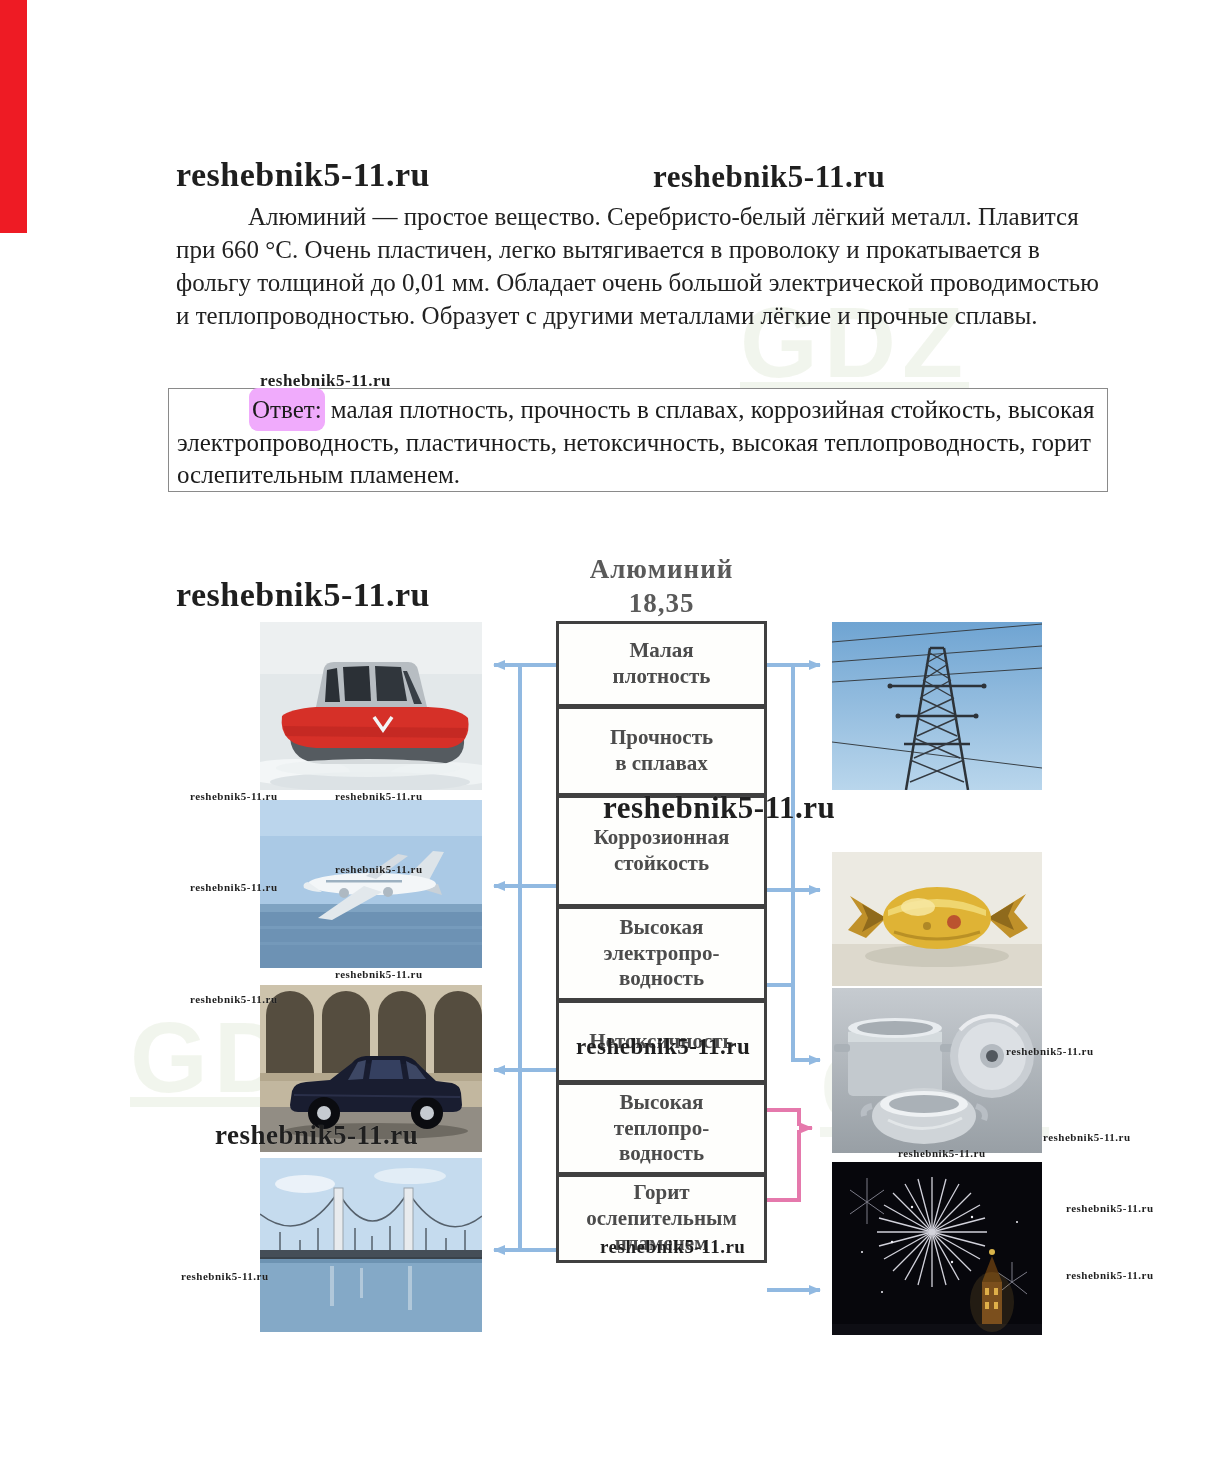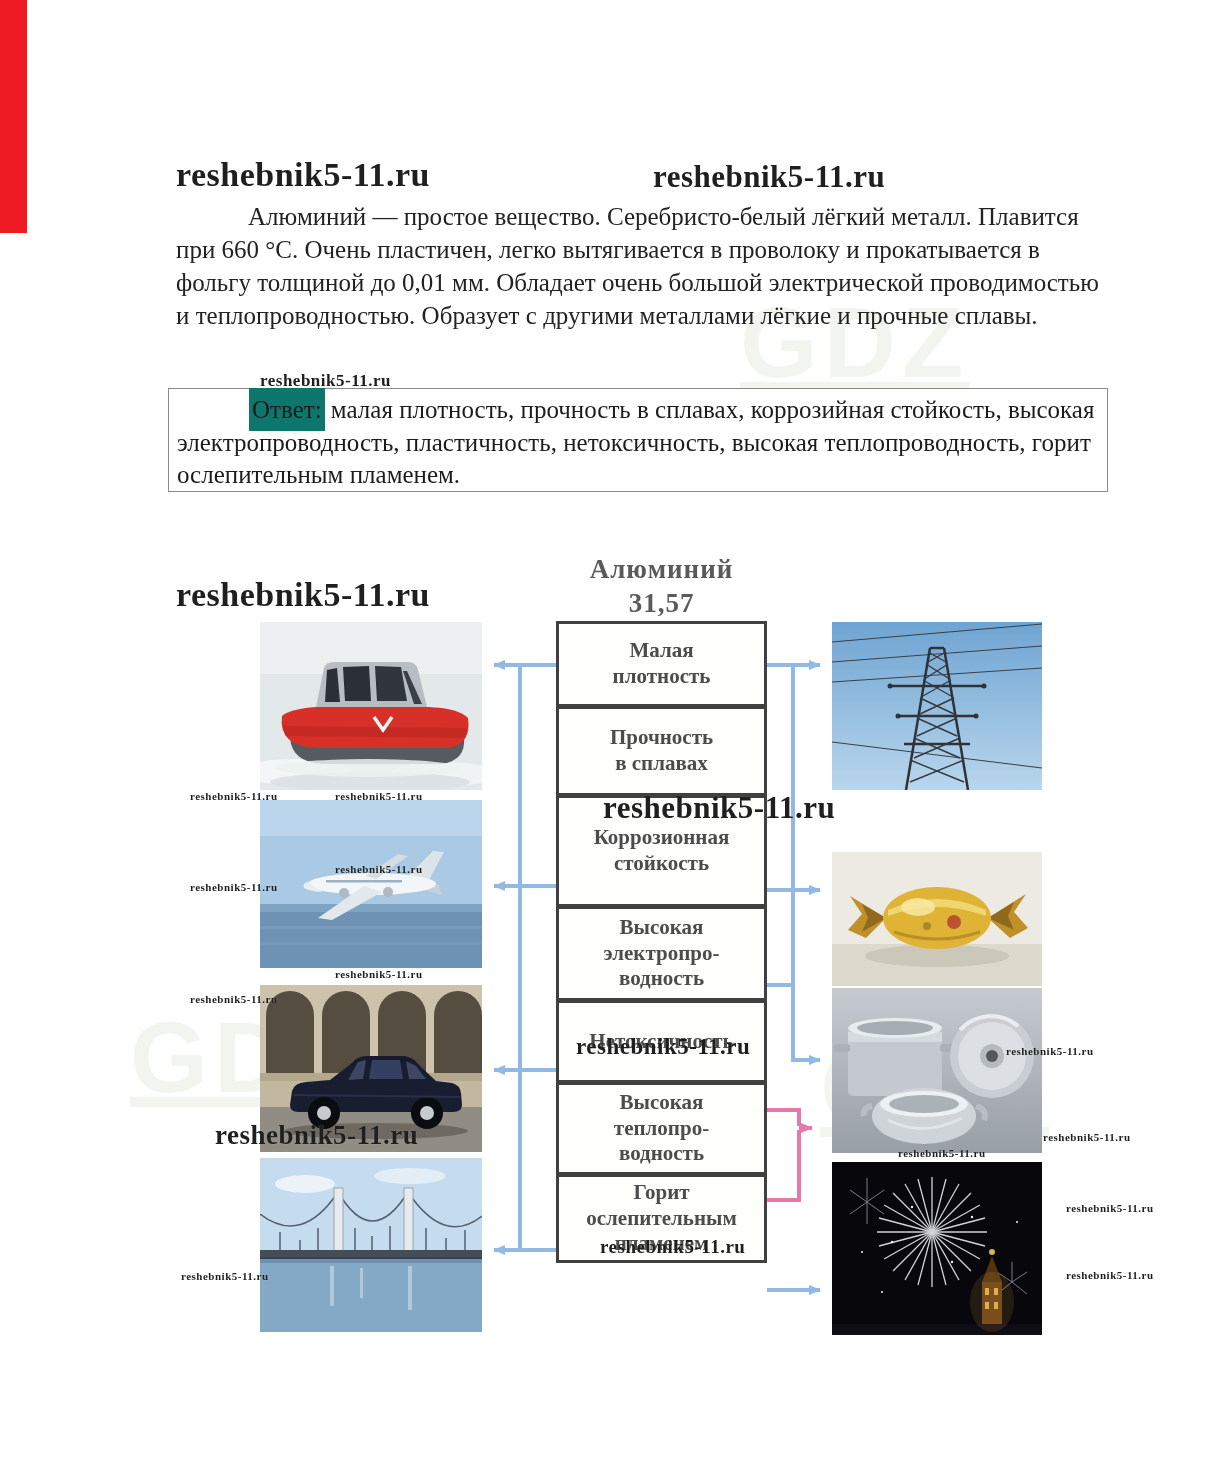--- a/index.html
+++ b/index.html
@@ -9,21 +9,21 @@
     font-family:"Liberation Serif","DejaVu Serif",serif; color:#1c1c1c; overflow:hidden;
   }
   .red-strip { position:absolute; left:0; top:0; width:27px; height:233px; background:#ee1b24; }
   .question { position:absolute; left:176px; top:90px; width:918px; font-size:25px; line-height:1.3; color:#222; }
   .paragraph { position:absolute; left:176px; top:200px; width:935px; font-size:25px; line-height:1.32; text-indent:72px; color:#222; }
   .answer-box {
     position:absolute; left:168px; top:388px; width:940px; height:104px;
     border:1px solid #8a8a8a; padding:5px 10px 5px 8px; font-size:25px; line-height:1.3;
     text-indent:72px; background:#fff; z-index:2;
   }
-  .answer-label { background:#0f766e; padding:8px 3px; }
+  .answer-label { background:#f0abfc; padding:8px 3px;border-radius:9px; }
   .wm {
     position:absolute; font-weight:700; color:#1f1f1f; white-space:nowrap;
     font-family:"Liberation Serif","DejaVu Serif",serif; letter-spacing:0.5px; z-index:6;
     text-shadow:0 0 1px rgba(255,255,255,0.35);
   }
   .wm .al-symbol { font-size:1.3em; color:#7d7d7d; font-weight:700; margin-right:2px; }
   .faint {
     position:absolute; font-weight:700; color:#4d7c0f; z-index:0;
     font-family:"Liberation Sans","DejaVu Sans",sans-serif; letter-spacing:6px;text-decoration:underline;
   }
@@ -61,21 +61,21 @@
   <div class="wm" style="left:260px;top:371px;font-size:17px;">reshebnik5-11.ru</div>
 
   <div class="answer-box">
     <span class="answer-label">Ответ:</span>
     <span class="answer-text">малая плотность, прочность в сплавах, коррозийная стойкость, высокая электропроводность, пластичность, нетоксичность, высокая теплопроводность, горит ослепительным пламенем.</span>
   </div>
 
   <div class="wm" style="left:176px;top:576px;font-size:34px;">reshebnik5-11.ru</div>
 
   <div class="diagram-title" style="top:554px;text-align:center;">Алюминий</div>
-  <div class="diagram-title" style="top:588px;">31,57</div>
+  <div class="diagram-title" style="top:588px;">18,35</div>
 
   <div class="photo" style="left:260px;top:622px;width:222px;height:168px;">
     <svg viewBox="0 0 222 168" preserveAspectRatio="none">
       <rect width="222" height="168" fill="#e3e8ea"></rect>
       <rect width="222" height="52" fill="#edf0f1"></rect>
       <ellipse cx="35" cy="150" rx="55" ry="13" fill="#f3f6f7"></ellipse>
       <ellipse cx="185" cy="152" rx="55" ry="12" fill="#eff3f4"></ellipse>
       <ellipse cx="110" cy="160" rx="100" ry="10" fill="#dce2e5"></ellipse>
       <path d="M30 116 Q32 140 62 142 L182 142 Q206 138 204 116 Z" fill="#555b60"></path>
       <path d="M22 94 Q18 124 56 126 L188 126 Q212 122 208 96 Q198 86 168 85 L56 85 Q30 87 22 94 Z" fill="#d63028"></path>

